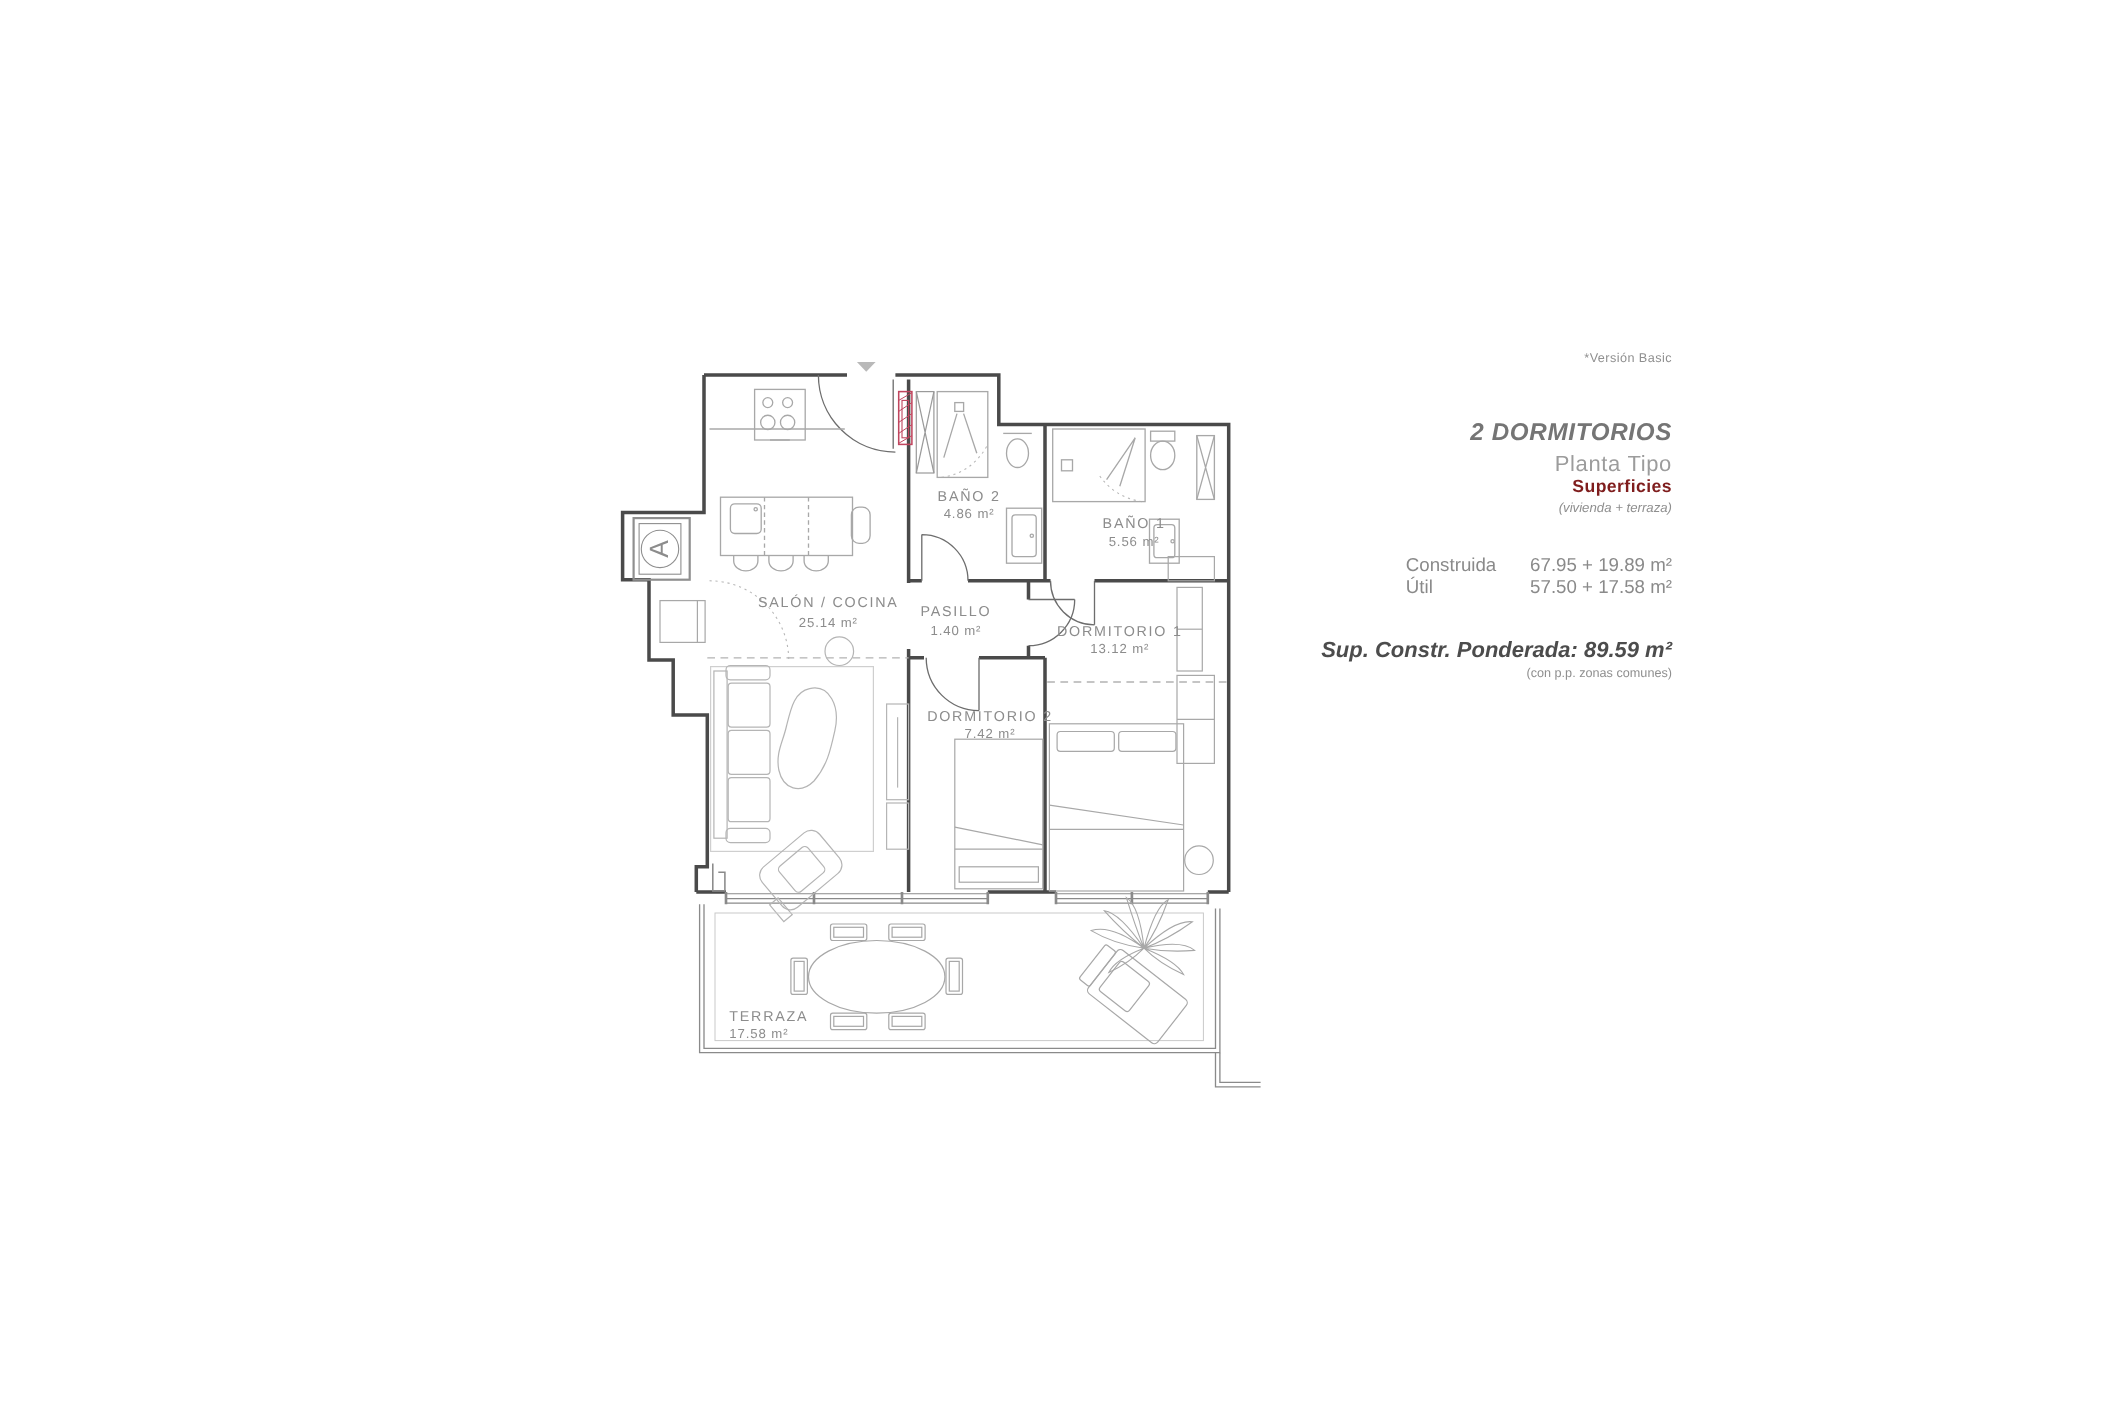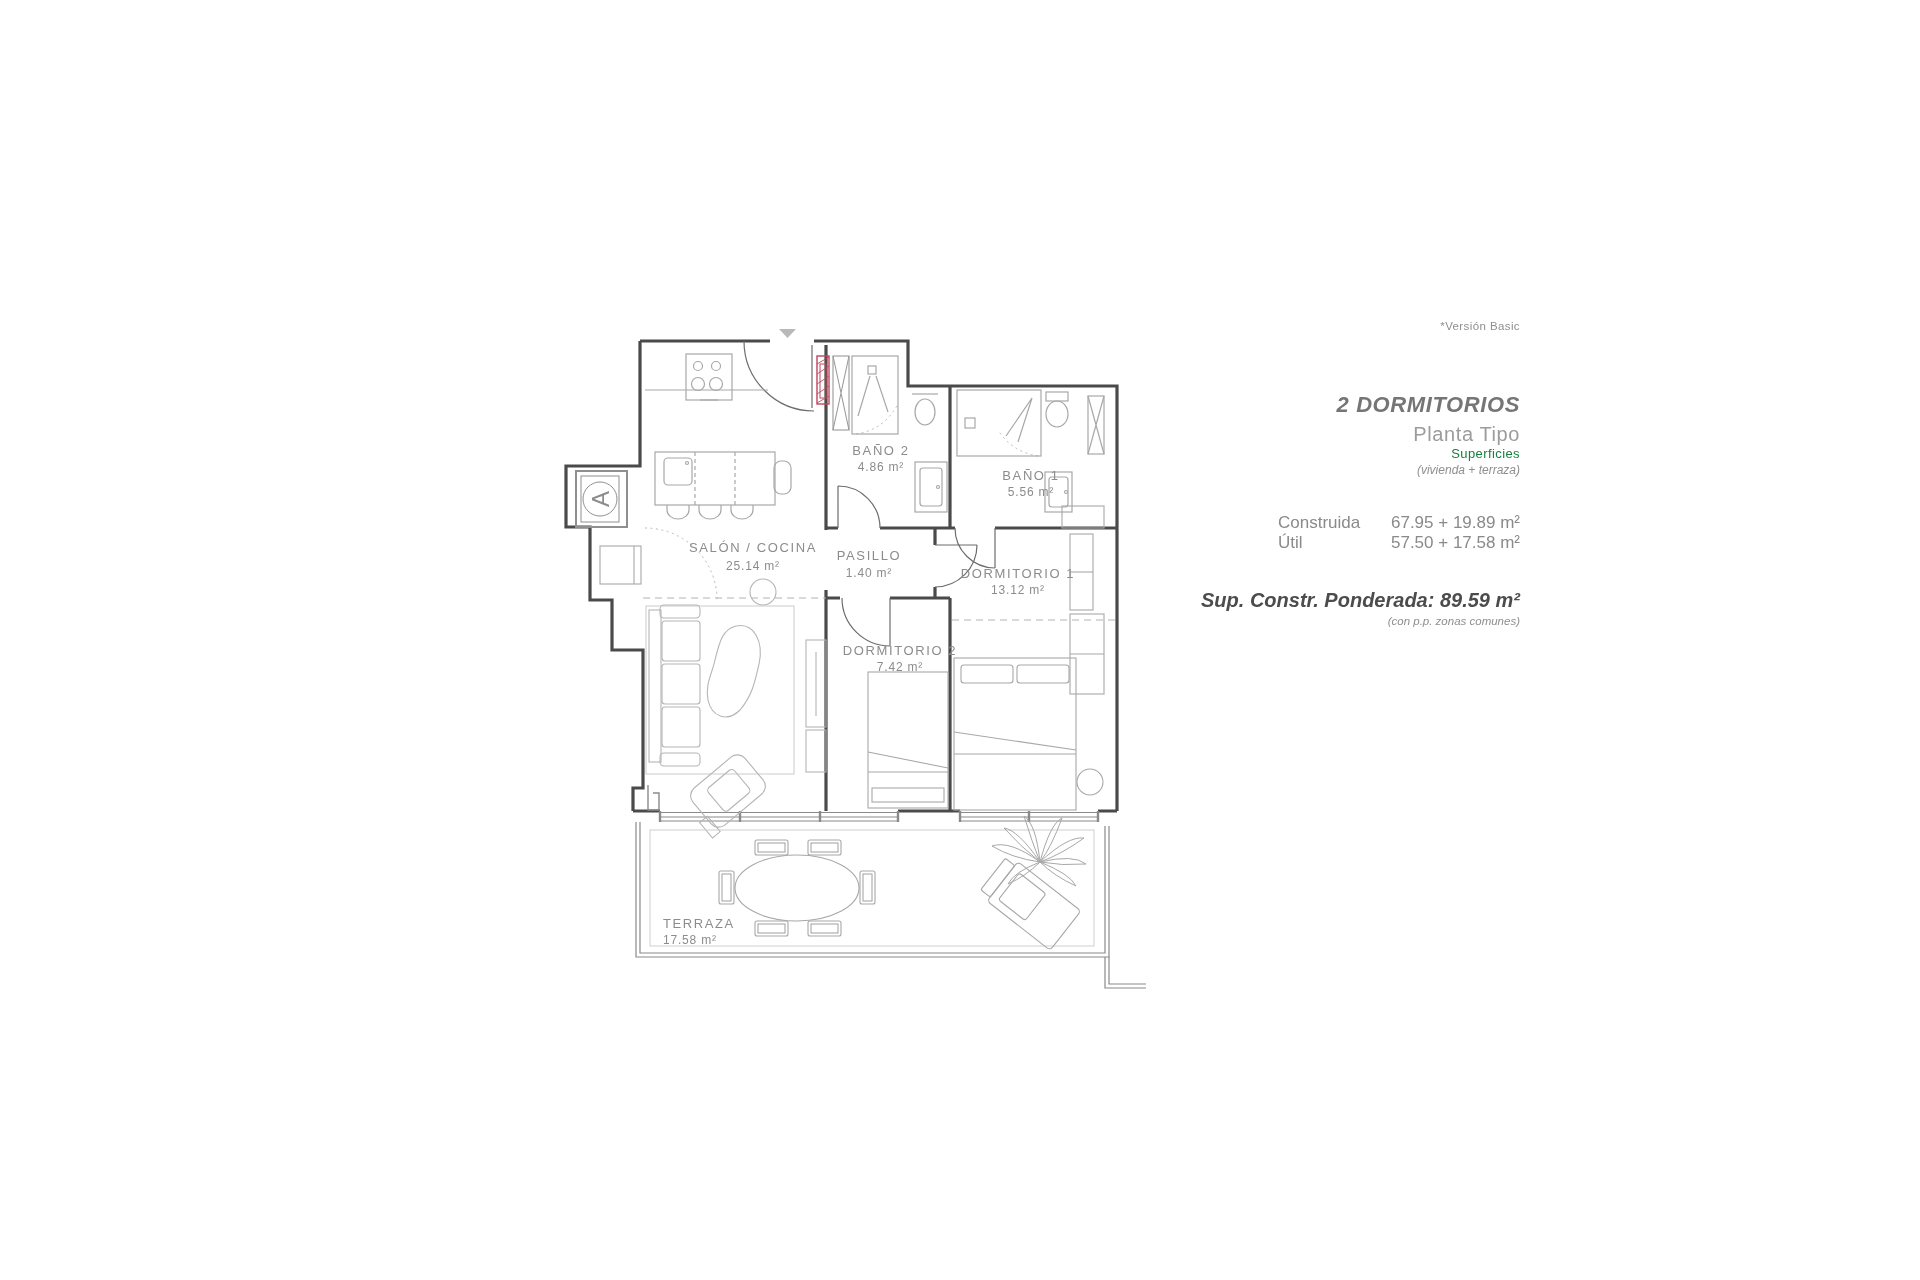--- a/index.html
+++ b/index.html
@@ -5,32 +5,32 @@
   html,body{margin:0;padding:0;background:#ffffff;}
   .page{position:relative;width:1920px;height:1280px;background:#ffffff;overflow:hidden;
         font-family:"Liberation Sans", sans-serif;}
   .plan-svg{position:absolute;left:0;top:0;}
   svg text{font-family:"Liberation Sans", sans-serif;fill:#8c8c8c;}
   .room-name{font-size:13px;letter-spacing:1.6px;}
   .room-area{font-size:12px;letter-spacing:0.8px;}
   .terr-name{font-size:13px;letter-spacing:1.6px;}
   
   .side-panel{position:absolute;top:320px;right:400px;width:360px;text-align:right;color:#8c8c8c;}
-  .version-note{font-size:11.5px;letter-spacing:0.4px;color:#8f8f8f;margin-bottom:60px;}
+  .version-note{font-size:11.5px;letter-spacing:0.4px;color:#8f8f8f;margin-bottom:48px;}
   .portal{font-size:24px;letter-spacing:3.5px;color:#9c9c9c;margin-bottom:7px;}
   .unit{font-size:31px;font-weight:bold;letter-spacing:1.5px;color:#696969;margin-bottom:5px;}
   .unit-type{font-size:22px;font-weight:bold;font-style:italic;letter-spacing:0.6px;color:#757575;margin-bottom:5px;text-align:right;}
   .floor-type{font-size:20px;letter-spacing:0.6px;color:#9c9c9c;}
-  .surf-title{font-size:13px;font-weight:normal;color:#15803d;letter-spacing:0.4px;}
+  .surf-title{font-size:16px;font-weight:bold;color:#7f1d1d;letter-spacing:0.4px;}
   .surf-sub{font-size:12px;font-style:italic;color:#8f8f8f;margin-top:2px;margin-bottom:36px;}
   .surf-row{display:flex;justify-content:space-between;width:242px;margin-left:auto;
             font-size:17px;color:#8a8a8a;line-height:20px;}
   .surf-row .v{white-space:nowrap;}
   .weighted{margin-top:36px;font-size:20px;font-weight:bold;font-style:italic;color:#4c4c4c;}
-  .weighted-note{font-size:11.5px;font-style:italic;color:#8f8f8f;margin-top:3px;}
+  .weighted-note{font-size:11.5px;color:#8f8f8f;margin-top:3px;}
 </style>
 </head>
 <body>
 
 <div class="page">
 
   <svg class="plan-svg" width="1920" height="1280" viewBox="0 0 1920 1280">
 
     <polygon points="779,329 796,329 787.5,338" fill="#b9b9b9"></polygon>
 

